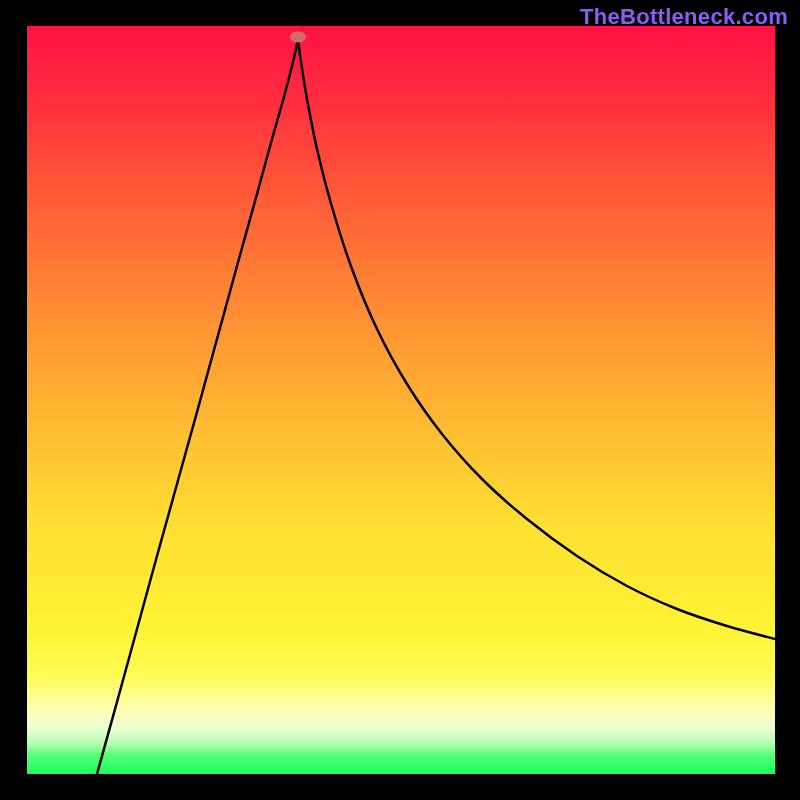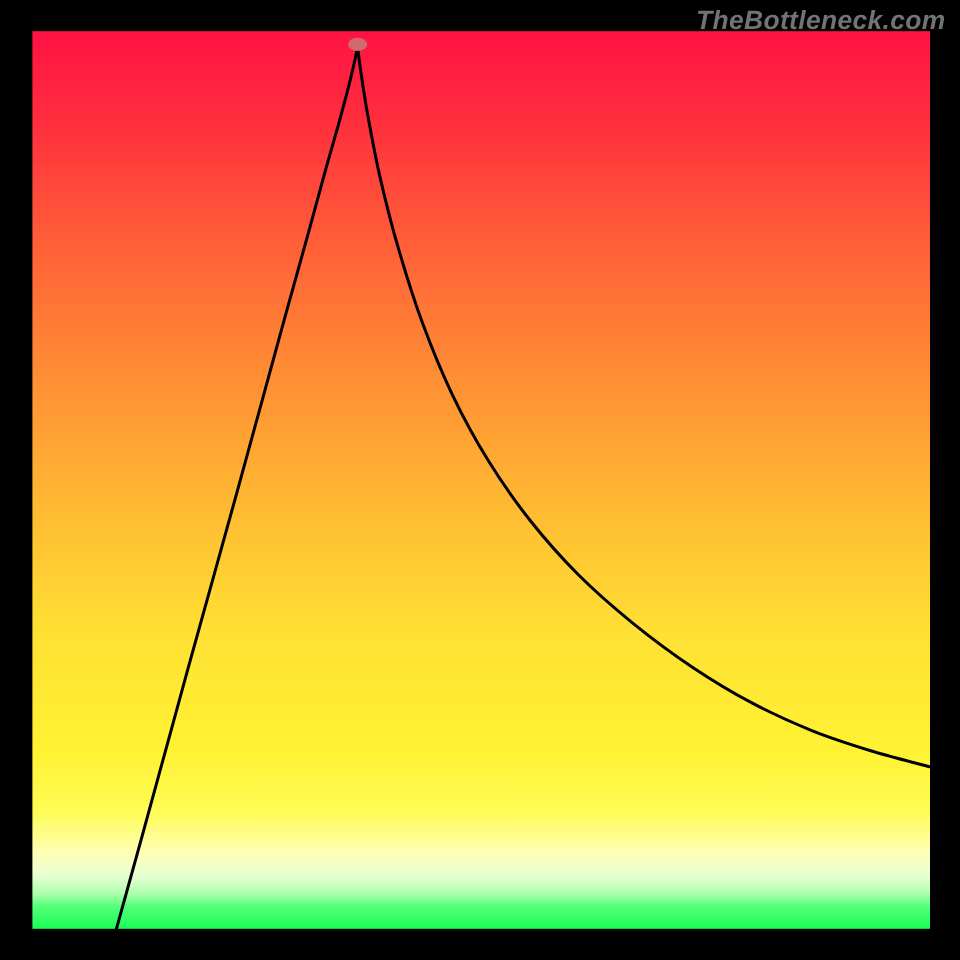--- a/index.html
+++ b/index.html
@@ -43,23 +43,22 @@
       #18ff58 100%
     );
   }
   .watermark {
     position: absolute;
     top: 4px;
     right: 12px;
     font-family: Arial, Helvetica, sans-serif;
     font-size: 22px;
     font-weight: 600;
-    color: #737373;
+    color: #8b5cf6;
     letter-spacing: 0.3px;
-    font-style: italic;
   }
   svg.curve {
     position: absolute;
     left: 0;
     top: 0;
     width: 748px;
     height: 748px;
     overflow: visible;
   }
   .dot {

